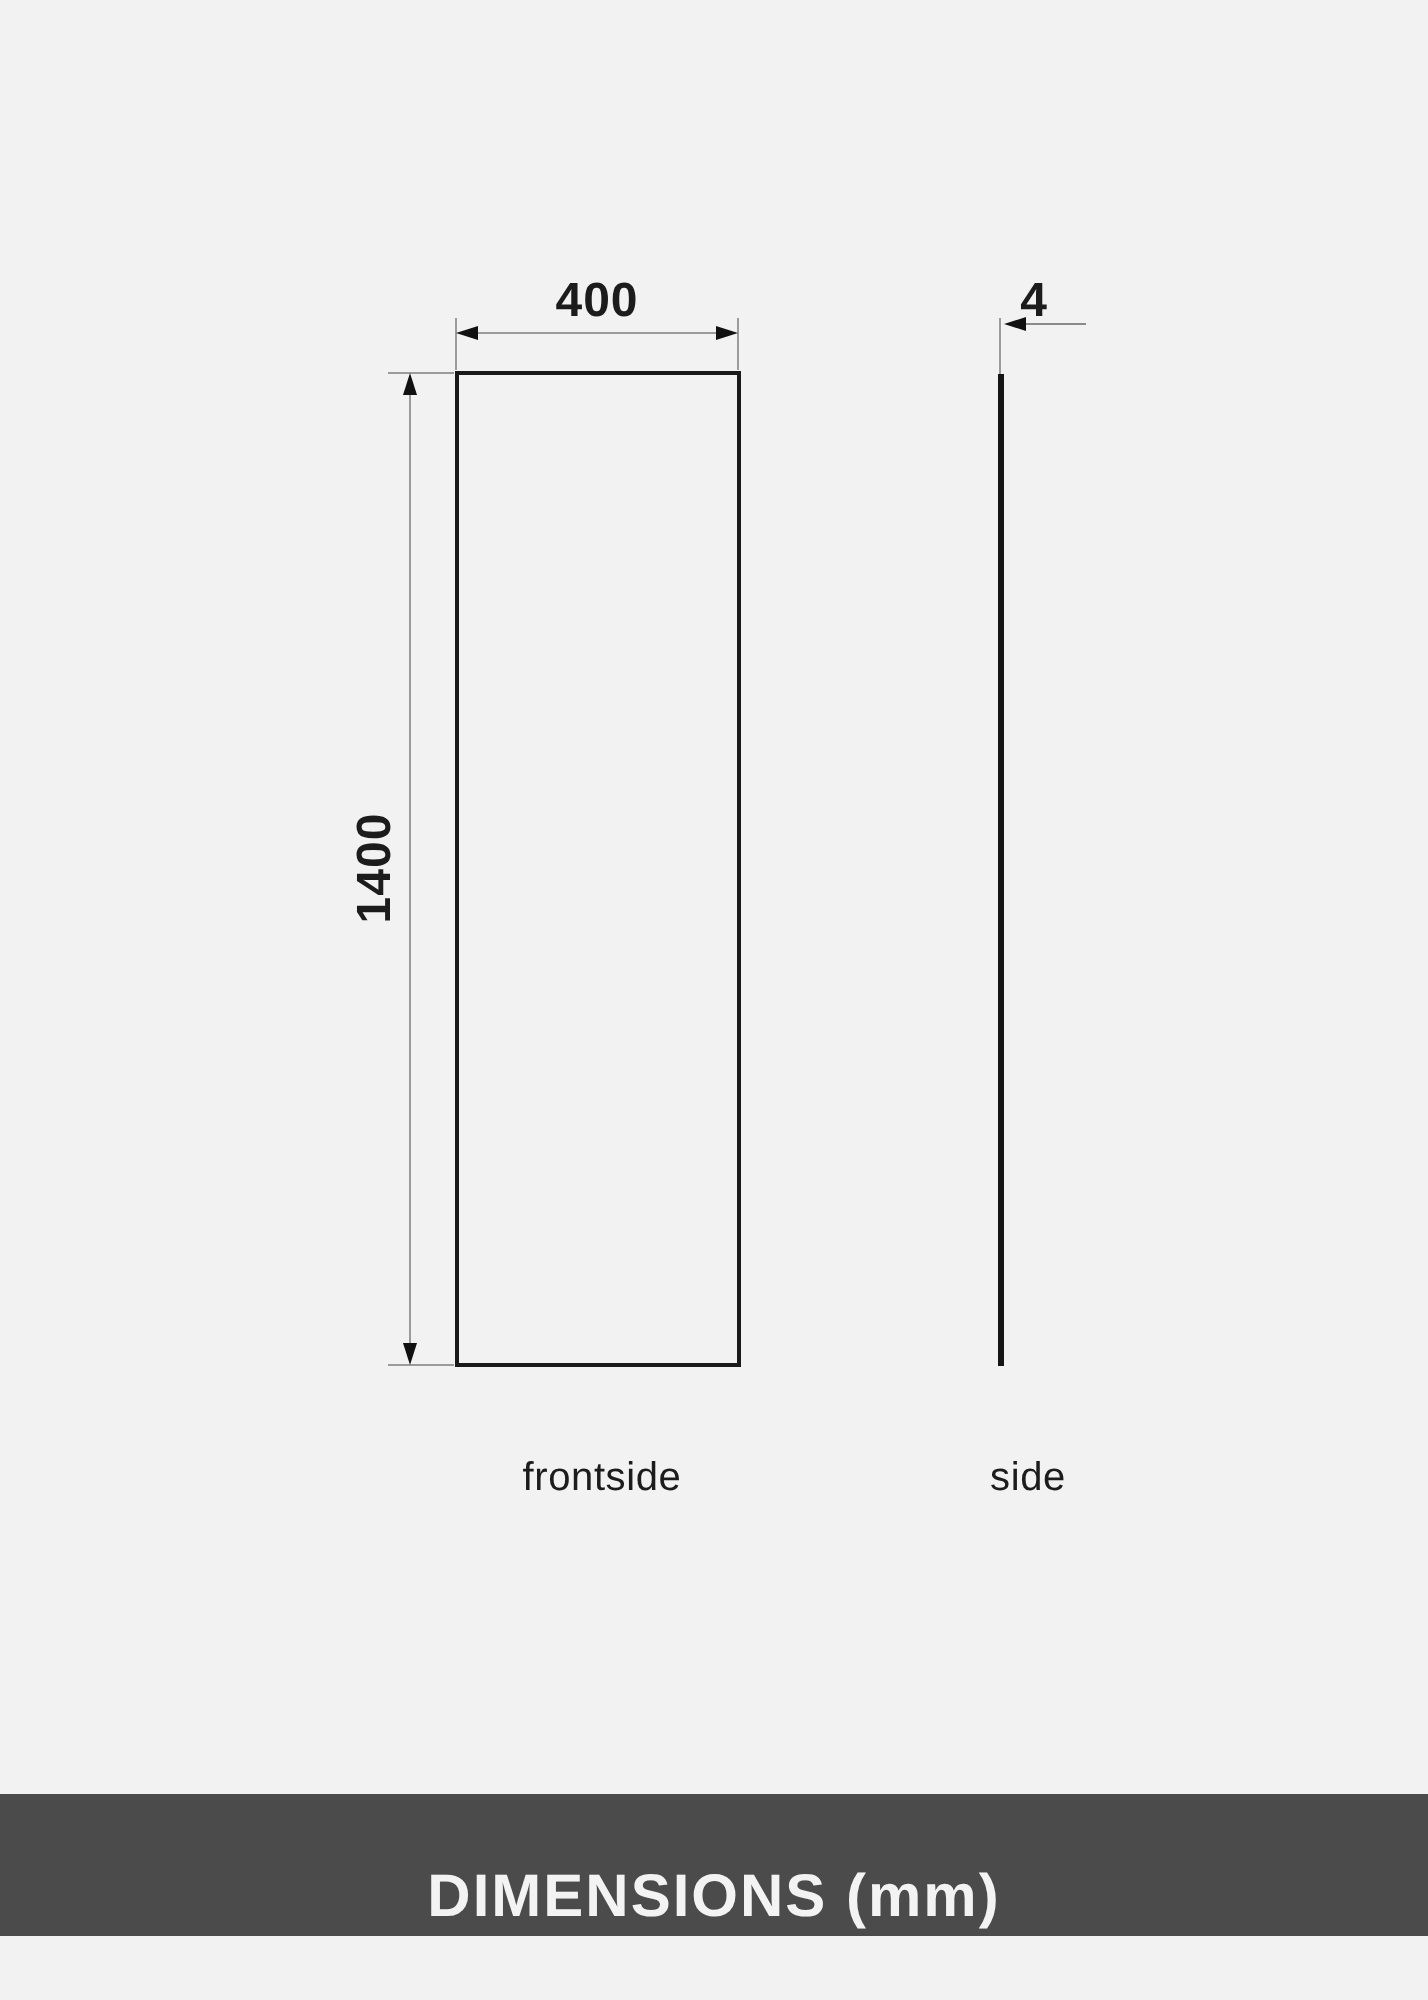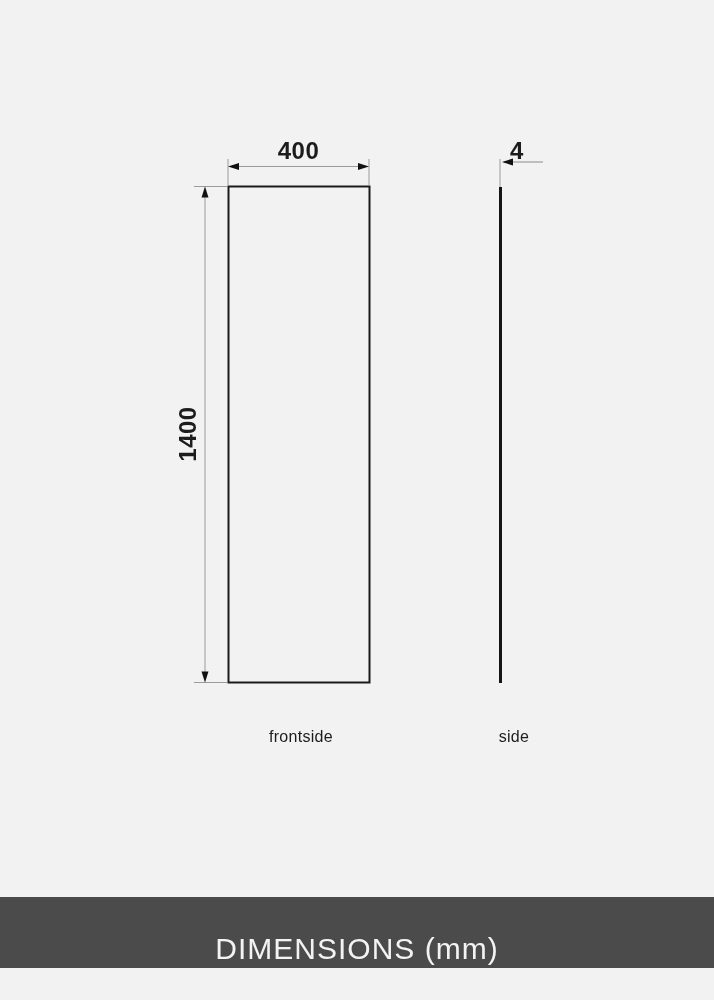--- a/index.html
+++ b/index.html
@@ -27,21 +27,21 @@
     font-weight: 600;
     color: #1c1c1c;
     text-align: center;
     letter-spacing: 0.5px;
   }
   .dim-label.rotated {
     transform: rotate(-90deg);
   }
   .view-caption {
     position: absolute;
-    font-size: 16px;
+    font-size: 20px;
     line-height: 1;
     font-weight: 400;
     color: #1c1c1c;
     text-align: center;
     letter-spacing: 0.3px;
   }
   .footer-bar {
     position: absolute;
     left: 0;
     top: 897px;
@@ -49,21 +49,21 @@
     height: 103px;
     background: #4b4b4b;
     display: flex;
     align-items: center;
     justify-content: center;
   }
   .footer-title {
     color: #f3f3f3;
     font-size: 30px;
     letter-spacing: 1px;
-    font-weight: 400;
+    font-weight: 700;
   }
 </style>
 </head>
 <body>
 
 <div class="stage">
 
   <svg class="diagram-svg" width="714" height="1000" viewBox="0 0 714 1000">
 
     <rect x="228.5" y="186.5" width="141" height="496" fill="none" stroke="#1a1a1a" stroke-width="2"></rect>

